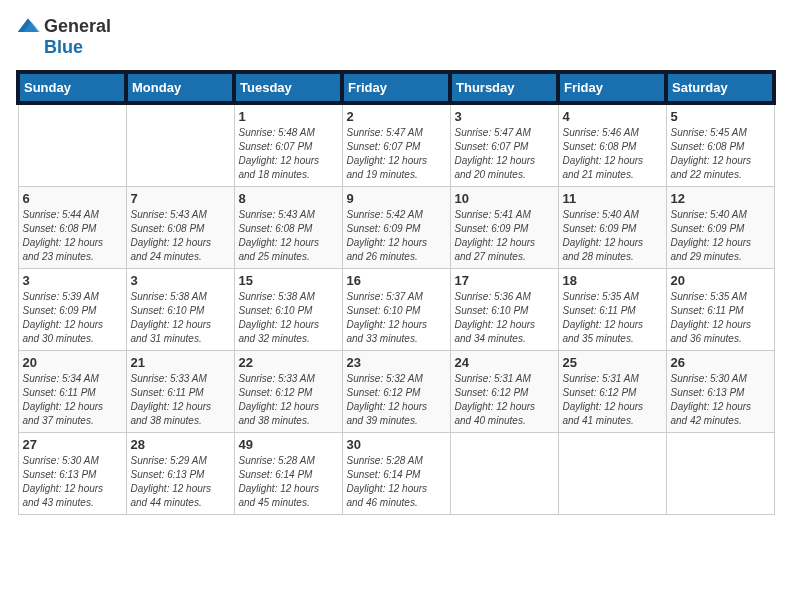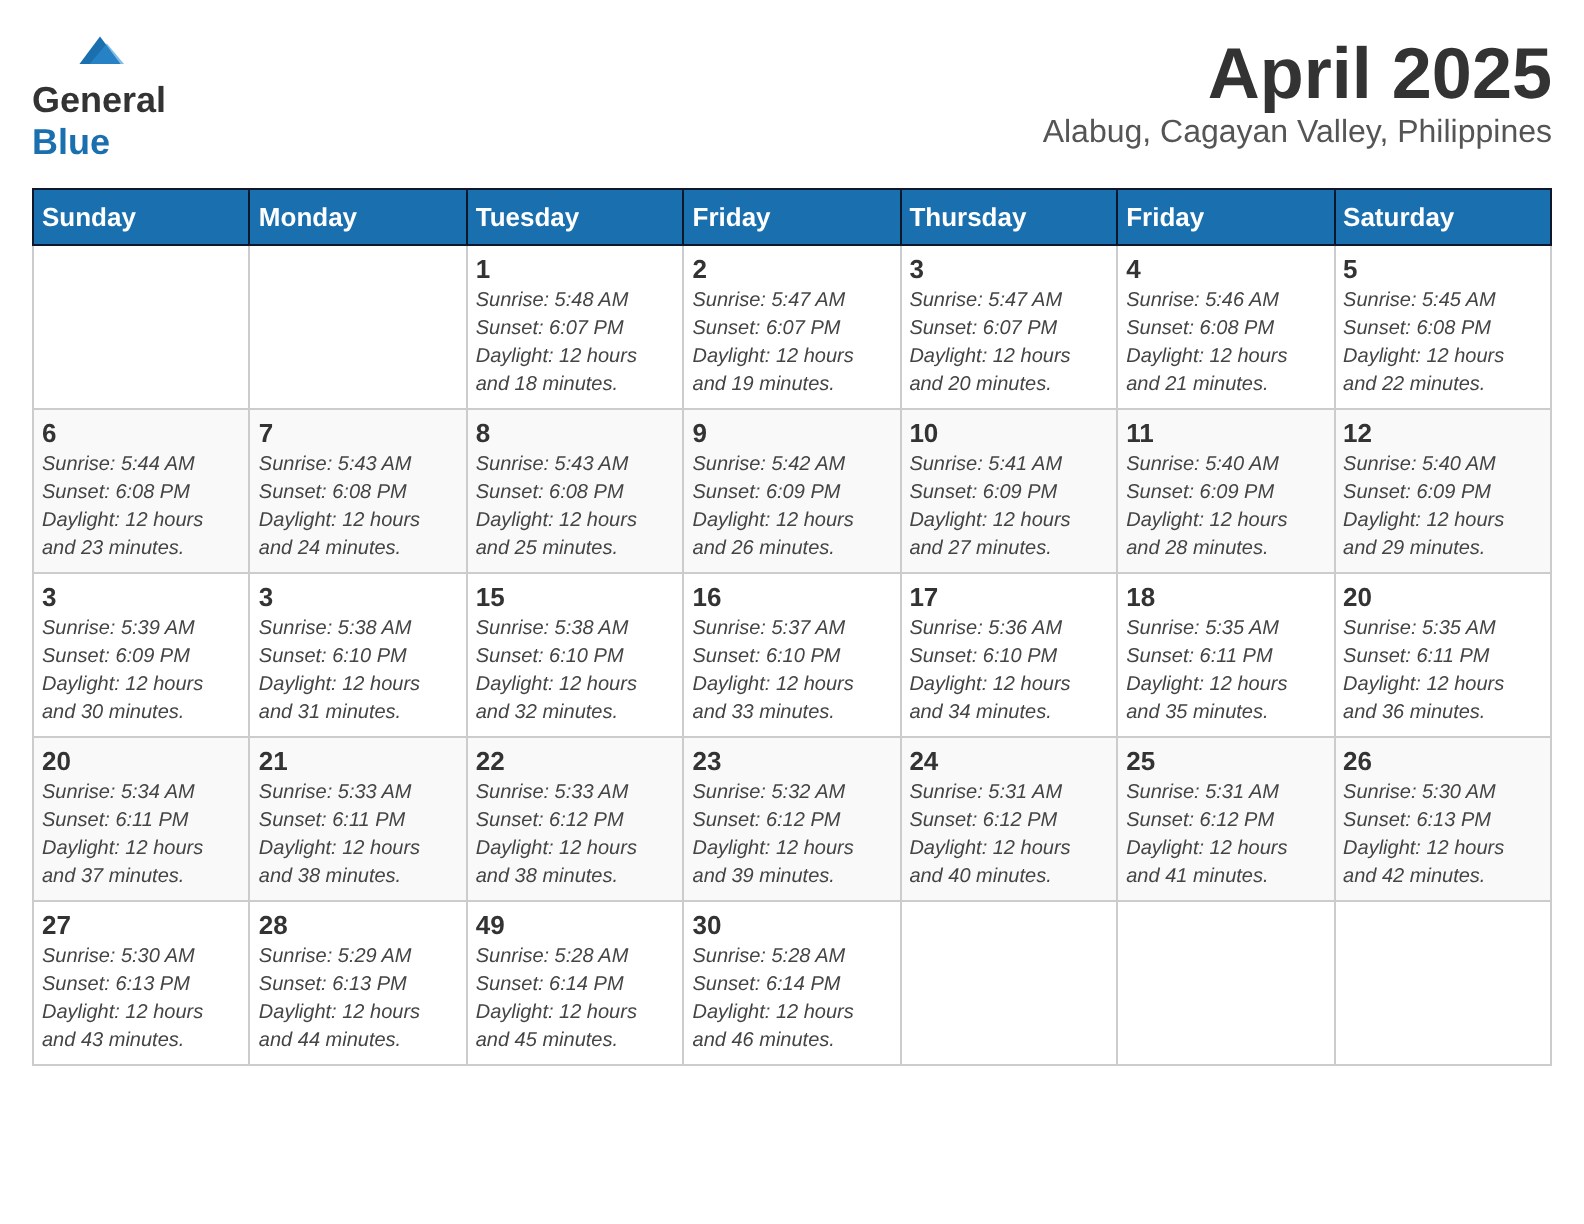--- a/index.html
+++ b/index.html
@@ -11,23 +11,21 @@
       padding: 16px;
     }
     .header-area {
       display: flex;
       justify-content: space-between;
       align-items: flex-start;
       margin-bottom: 12px;
     }
     .logo {
       display: flex;
-      align-items: center;
       gap: 4px;
-      flex-direction: column;
     }
     .logo-text-general {
       font-size: 18px;
       font-weight: bold;
       color: #333;
     }
     .logo-text-blue {
       font-size: 18px;
       font-weight: bold;
       color: #1a6faf;
@@ -53,21 +51,21 @@
       border-collapse: collapse;
       font-size: 11px;
     }
     thead tr th {
       background-color: #1a6faf;
       color: white;
       padding: 6px 4px;
       text-align: left;
       font-size: 13px;
       font-weight: bold;
-      border: 1px solid #0f172a;
+      border: 4px solid #0f172a;
     }
     tbody tr td {
       border: 1px solid #ccc;
       padding: 4px;
       vertical-align: top;
       width: calc(100% / 7);
       min-height: 70px;
     }
     .day-number {
       font-size: 13px;
@@ -96,24 +94,20 @@
   <div class="logo">
     <svg class="logo-icon" viewBox="0 0 28 22" xmlns="http://www.w3.org/2000/svg">
       <polygon points="14,2 26,18 2,18" fill="#1a6faf"></polygon>
       <polygon points="18,6 28,18 8,18" fill="#2e8fd4" opacity="0.6"></polygon>
     </svg>
     <div>
       <span class="logo-text-general">General</span><br>
       <span class="logo-text-blue">Blue</span>
     </div>
   </div>
-  <div class="title-area">
-    <div class="main-title">April 2025</div>
-    <div class="subtitle">Alabug, Cagayan Valley, Philippines</div>
-  </div>
 </div>
 
 <table>
   <thead>
     <tr id="days-header">
         <th>Sunday</th>
         <th>Monday</th>
         <th>Tuesday</th>
         <th>Friday</th>
         <th>Thursday</th>

